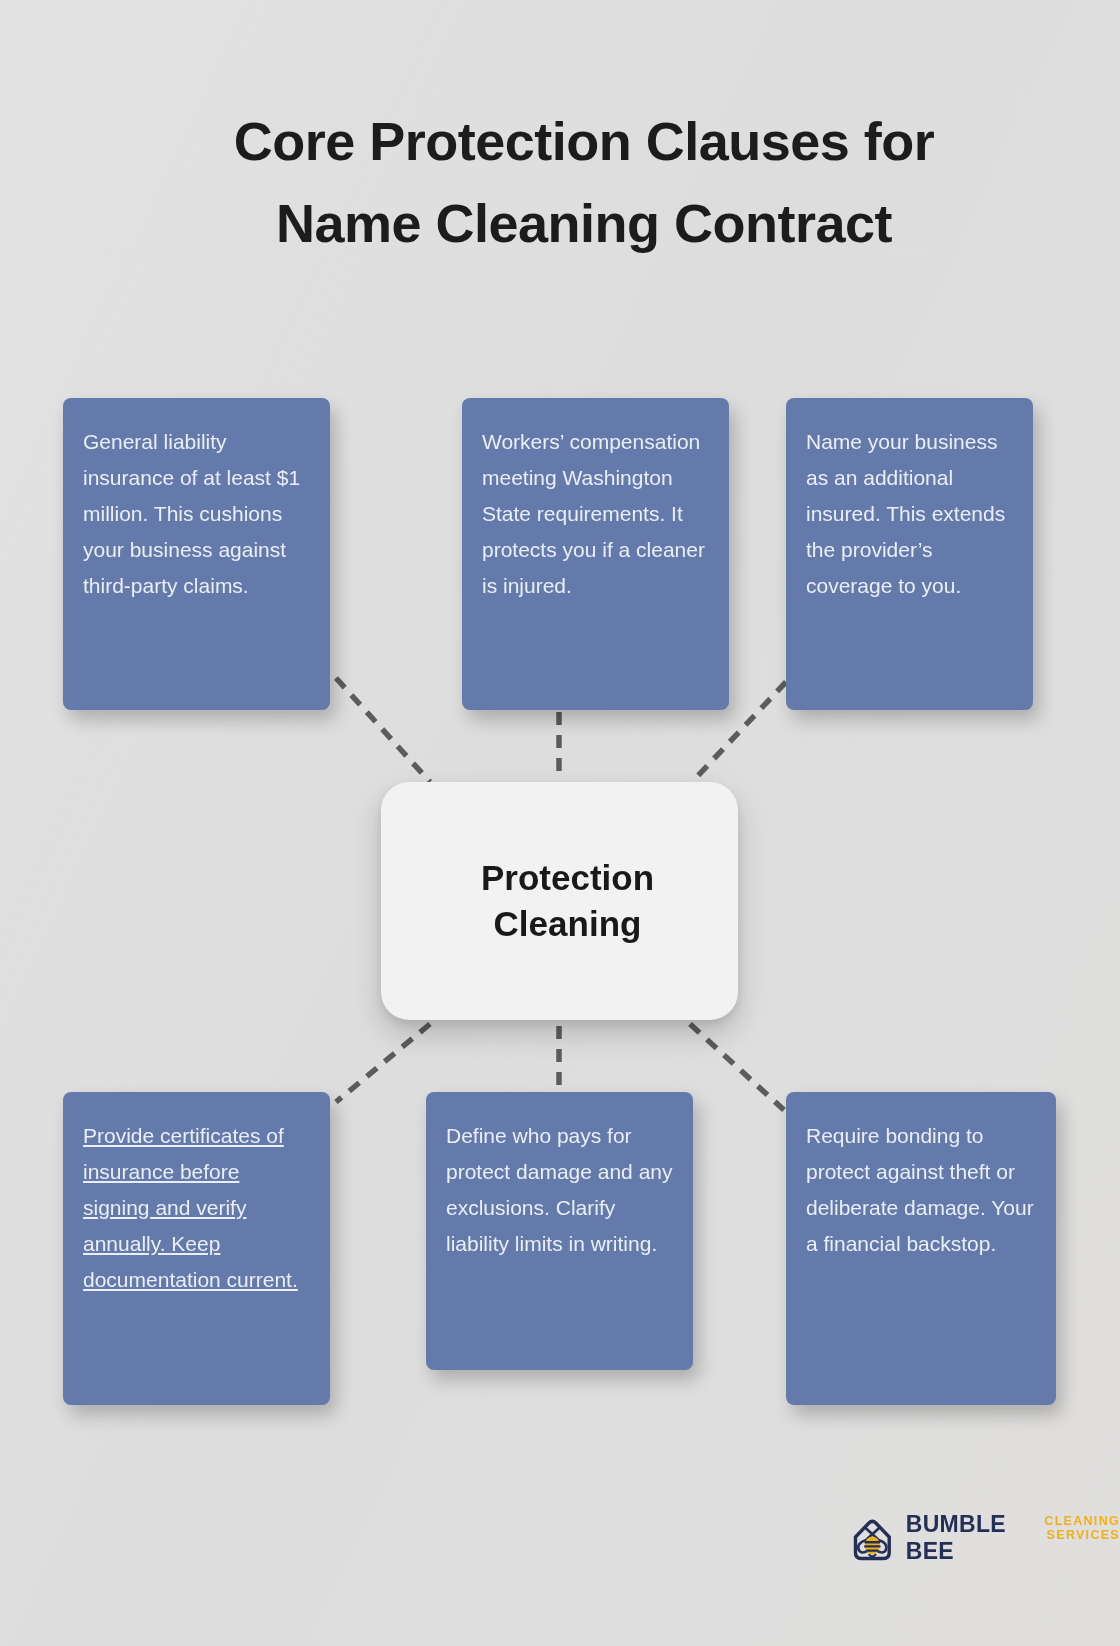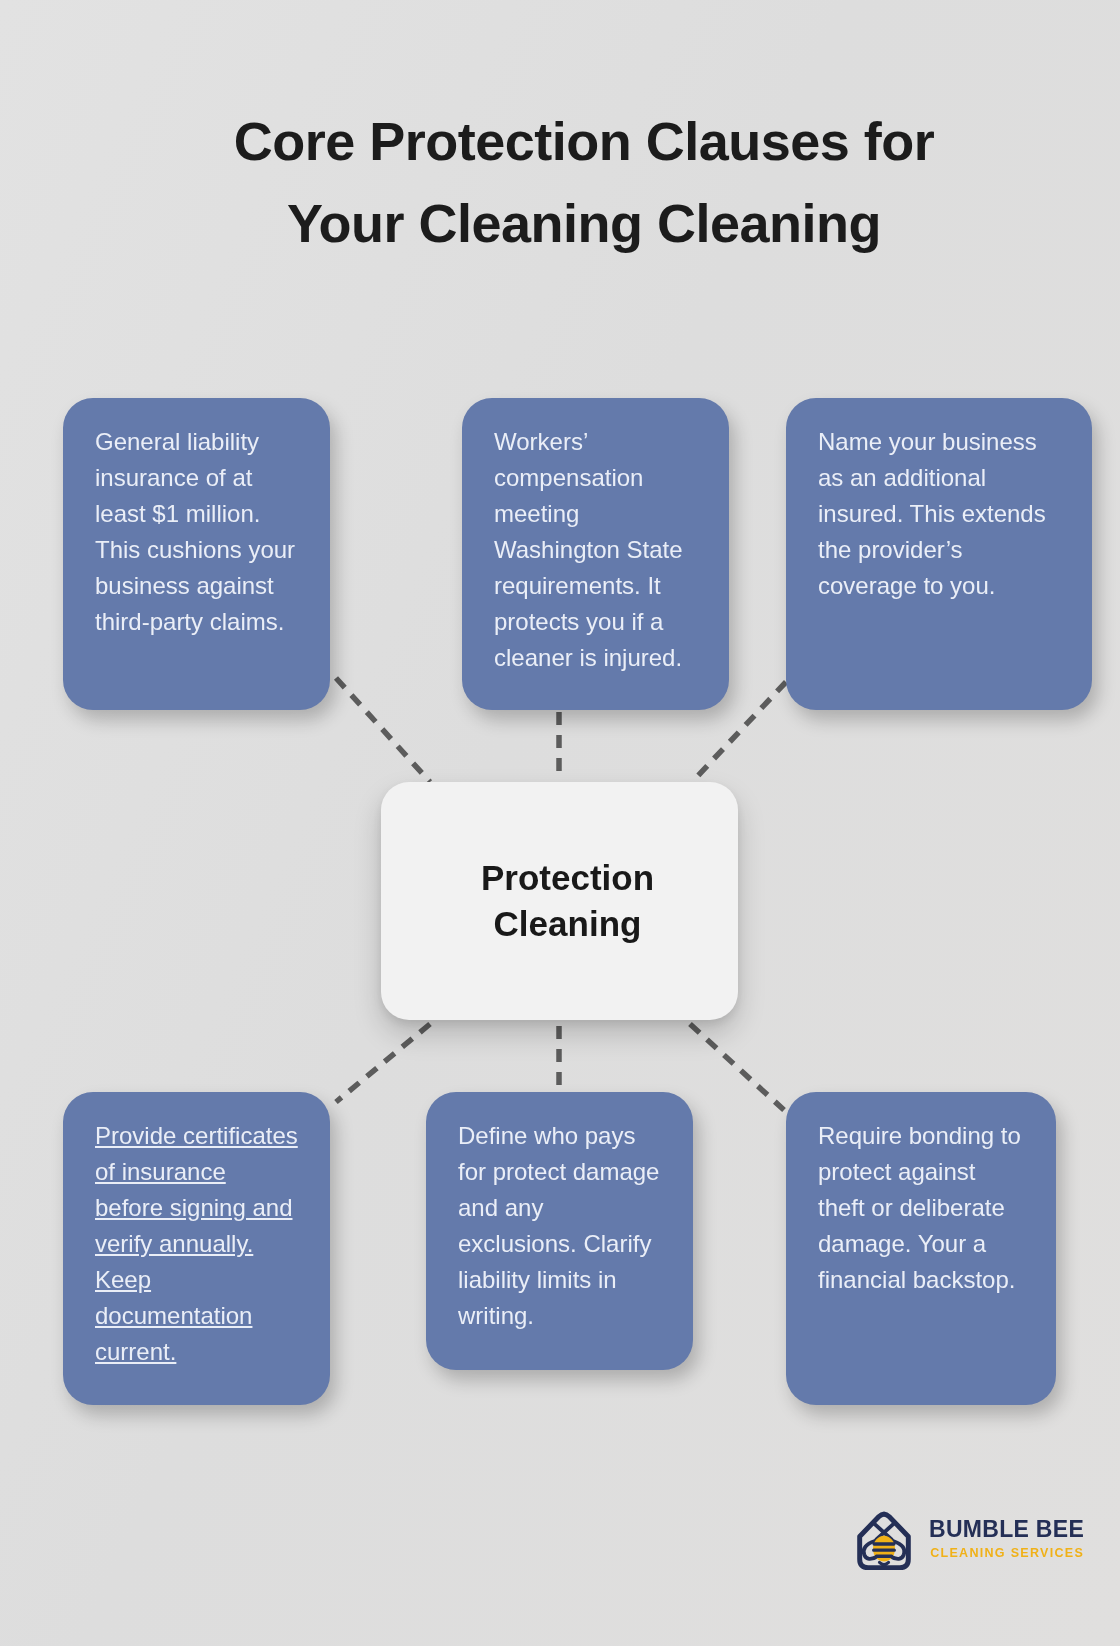--- a/index.html
+++ b/index.html
@@ -28,64 +28,64 @@
     font-size:54px; line-height:82px; letter-spacing:-0.5px;padding-left:48px;
   }
   .connectors { position:absolute; left:0; top:0; width:1120px; height:1646px; }
   .connectors line {
     stroke: var(--connector); stroke-width:5.5; stroke-dasharray:13 10;
   }
   .clause-box {
     position:absolute;
     width:267px;
     background: var(--box-fill);
-    border-radius:30px;
-    padding:26px 32px;
+    border-radius:8px;
+    padding:26px 20px;
     color: var(--box-text);
-    font-size:24px;
+    font-size:21px;
     line-height:36px;
     box-shadow: 6px 10px 18px rgba(0,0,0,0.22);
   }
   .pos-tl { left:63px;  top:398px; min-height:312px; }
   .pos-tm { left:426px; top:398px; min-height:312px;margin-left:36px; }
-  .pos-tr { left:786px; top:398px; width:306px; min-height:312px; }
+  .pos-tr { left:786px; top:398px; width:247px; min-height:312px; }
   .pos-bl { left:63px;  top:1092px; min-height:313px;text-decoration:underline; }
   .pos-bm { left:426px; top:1092px; min-height:278px; }
   .pos-br { left:786px; top:1092px; width:270px; min-height:313px; }
   .center-node {
     position:absolute; left:381px; top:782px; width:357px; height:238px;
     background: var(--center-fill);
     border-radius:28px;
     box-shadow: 0 14px 28px rgba(0,0,0,0.18), 0 4px 8px rgba(0,0,0,0.08);
     display:flex; flex-direction:column; justify-content:center; align-items:center;
     font-weight:700; font-size:35px; line-height:46px; color:#191919;
     text-align:center;
     padding-left:16px;
   }
   .logo {
     position:absolute; left:846px; top:1498px;
     display:flex; align-items:center; gap:7px;
   }
-  .logo-text { display:flex; flex-direction:column; }
+  .logo-text { display:flex; flex-direction:row; }
   .logo-name {
     font-weight:700; font-size:23px; color:var(--logo-navy); letter-spacing:0.3px;
   }
   .logo-tagline {
     font-weight:700; font-size:12.5px; color:var(--logo-yellow);
     letter-spacing:1.3px; margin-top:3px;text-align:right;
   }
 </style>
 </head>
 <body>
 
 <div class="canvas">
 
   <div class="title">
     <div>Core Protection Clauses for</div>
-    <div>Your Cleaning Cleaning</div>
+    <div>Name Cleaning Contract</div>
   </div>
 
   <svg class="connectors" viewBox="0 0 1120 1646" xmlns="http://www.w3.org/2000/svg">
     <line x1="336" y1="678" x2="430" y2="782"></line>
     <line x1="559" y1="712" x2="559" y2="780"></line>
     <line x1="786" y1="682" x2="692" y2="782"></line>
     <line x1="430" y1="1024" x2="336" y2="1102"></line>
     <line x1="559" y1="1026" x2="559" y2="1090"></line>
     <line x1="690" y1="1024" x2="784" y2="1110"></line>
   </svg>

